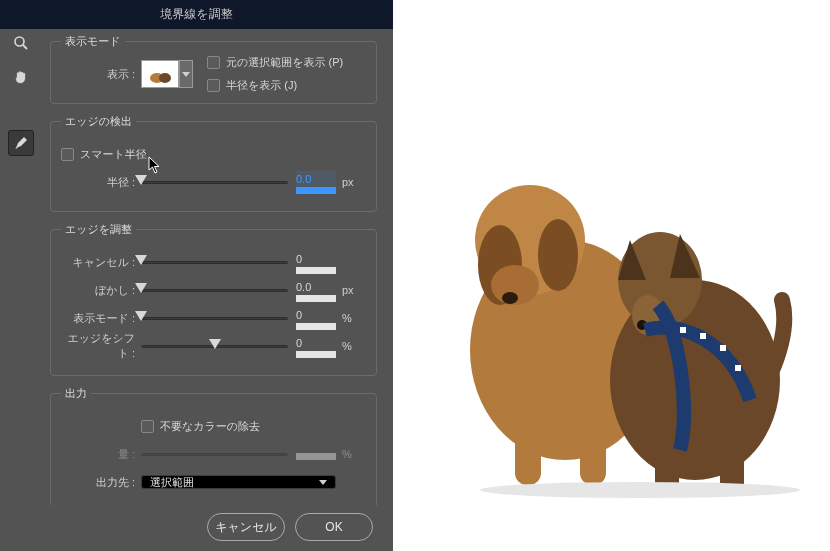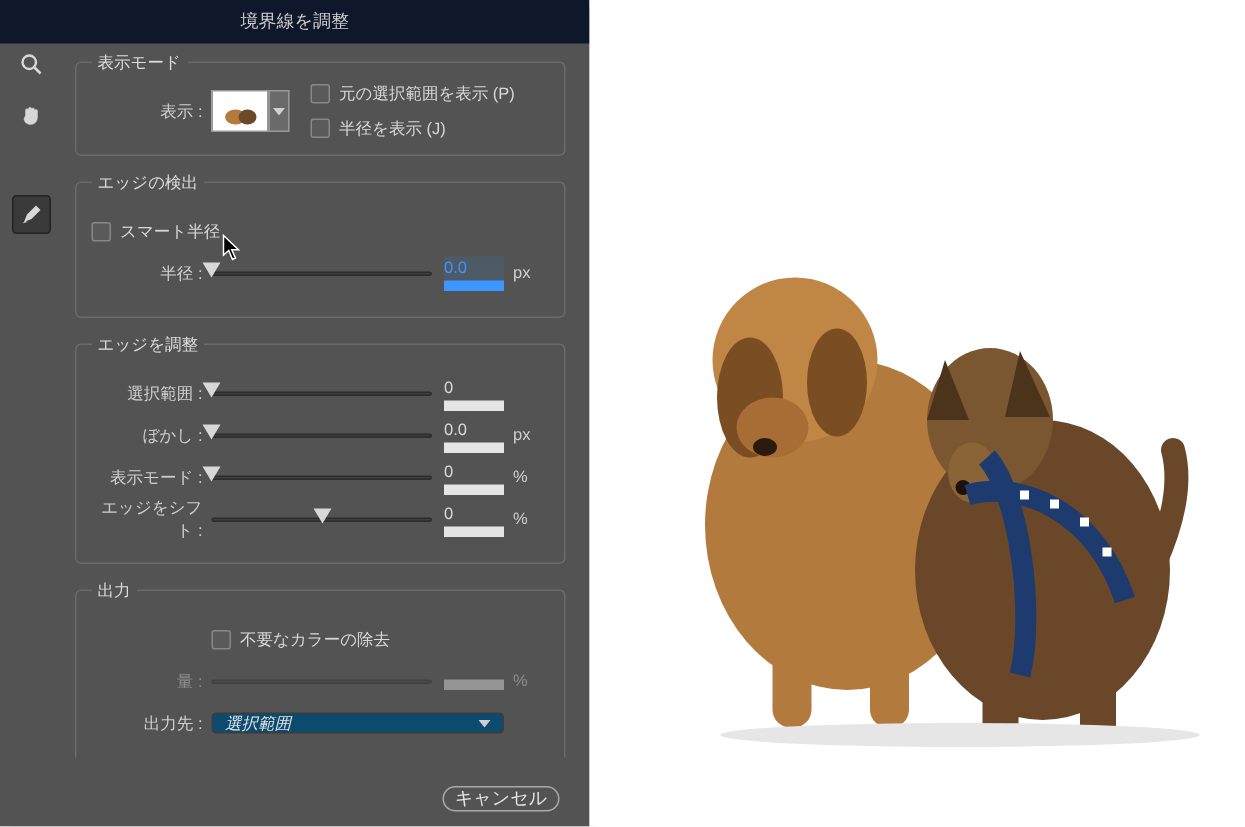--- a/index.html
+++ b/index.html
@@ -123,38 +123,37 @@
   .swatch-dd {
     width: 14px; height: 28px;
     border: 1px solid #999;
     background: #6a6a6a;
     display: flex; align-items: center; justify-content: center;
   }
   .select {
     flex: 1;
     display: flex; align-items: center; justify-content: space-between;
     height: 14px;
-    background: #0c4a6e;
+    background: #000000;
     border: 1px solid #3c3c3c;
     border-radius: 3px;
     padding: 0 8px;
     color: #e4e4e4;
-    font-style: italic;
   }
   .footer {
     position: absolute;
     left: 0; right: 0; bottom: 10px;
     display: flex;
     justify-content: flex-end;
     gap: 10px;
     padding-right: 20px;
   }
   .btn {
     min-width: 78px;
-    height: 17px;
+    height: 28px;
     border: 1px solid #aaa;
     border-radius: 14px;
     background: transparent;
     color: #e6e6e6;
     display: flex; align-items: center; justify-content: center;
     font-size: 12px;
   }
   .canvas {
     position: absolute;
     left: 393px; top: 0; right: 0; bottom: 0;
@@ -245,21 +244,21 @@
         </div>
         <div class="valbox active">0.0</div>
         <div class="unit">px</div>
       </div>
     </fieldset>
 
     <fieldset>
       <legend>エッジを調整</legend>
 
       <div class="row">
-        <div class="label">選択範囲 :</div>
+        <div class="label">キャンセル :</div>
         <div class="slider">
             <div class="track"></div>
             <div class="thumb" style="left:0%"></div>
           </div>
         <div class="valbox">0</div>
         <div class="unit"></div>
       </div>
       <div class="row">
         <div class="label">ぼかし :</div>
         <div class="slider">
@@ -312,20 +311,21 @@
             </svg>
         </div>
         <div class="unit"></div>
       </div>
     </fieldset>
 
   </div>
 
   <div class="footer">
     <div class="btn">キャンセル</div>
+    <div class="btn">OK</div>
   </div>
 
   <svg class="cursor" viewBox="0 0 14 18">
       <path d="M1 1 L1 14 L4.5 11 L7 17 L9 16 L6.5 10.5 L11 10.5 Z" fill="#000" stroke="#fff" stroke-width="1"></path>
     </svg>
 </div>
 
 <div class="canvas"></div>
 
 <svg class="dogs" viewBox="0 0 390 370">

